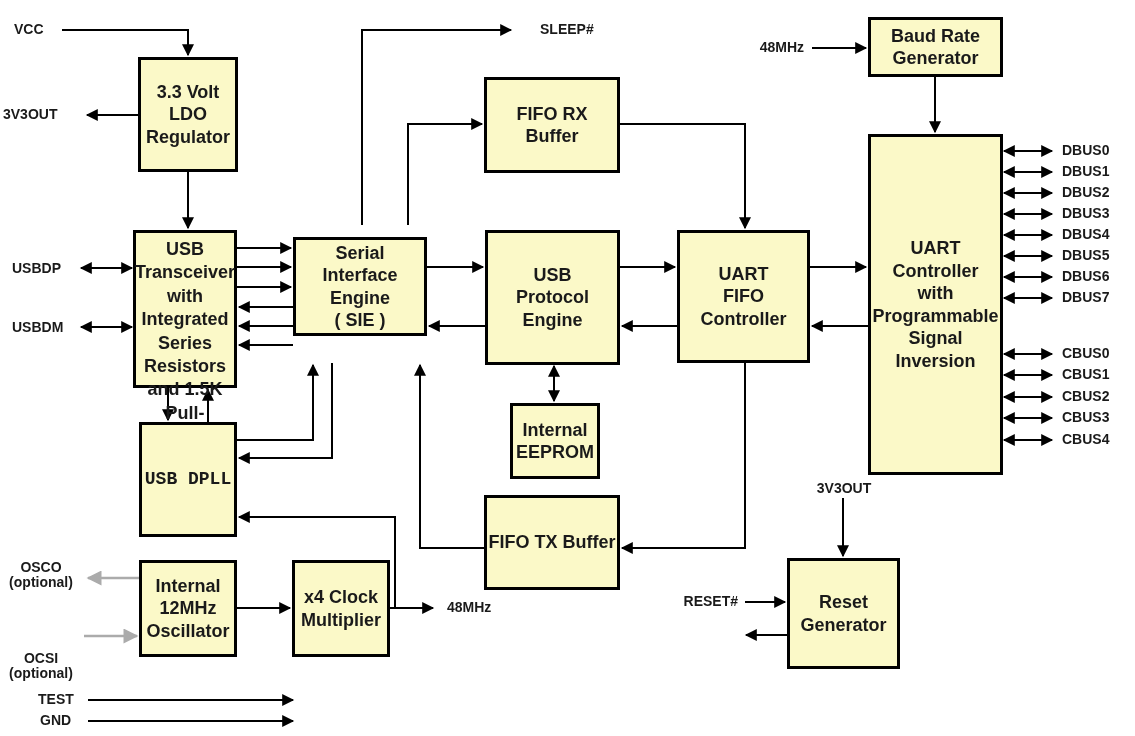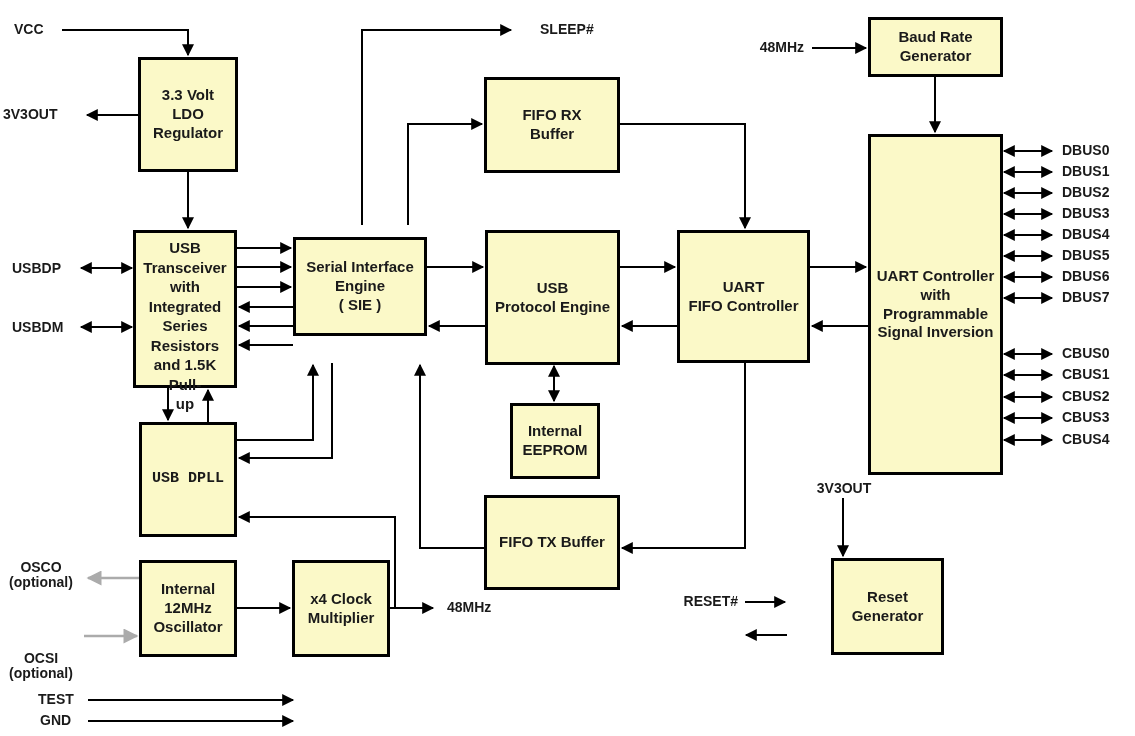--- a/index.html
+++ b/index.html
@@ -15,21 +15,21 @@
     position:absolute;
     box-sizing:border-box;
     background:var(--block-fill,#FBF9C8);
     border:3px solid var(--block-border,#000);
     display:flex;align-items:center;justify-content:center;
     text-align:center;
     z-index:2;
   }
   .block.align-top{align-items:flex-start;padding-top:5px;}
   .block .lbl{
-    font-weight:bold;font-size:15px;line-height:1.25;
+    font-weight:bold;font-size:18px;line-height:1.25;
     color:#1a1a1a;white-space:pre-line;
   }
   .pin{
     position:absolute;
     font-weight:bold;font-size:14px;line-height:1.1;
     color:#1a1a1a;white-space:pre-line;
     z-index:3;
   }
   .pin.center{text-align:center;}
   .pin.right{text-align:right;}
@@ -174,21 +174,21 @@
     <span class="lbl">Internal
 12MHz
 Oscillator</span>
     </div>
 
   <div class="block" style="left:292px;top:560px;width:98px;height:97px;">
     <span class="lbl">x4 Clock
 Multiplier</span>
     </div>
 
-  <div class="block" style="left:787px;top:558px;width:113px;height:97px;margin-left:44px;">
+  <div class="block" style="left:787px;top:558px;width:113px;height:111px;">
     <span class="lbl">Reset
 Generator</span>
     </div>
 
   <div class="pin" style="left:14px;top:22px;">VCC</div>
   <div class="pin" style="left:3px;top:107px;">3V3OUT</div>
   <div class="pin" style="left:12px;top:261px;">USBDP</div>
   <div class="pin" style="left:12px;top:320px;">USBDM</div>
   <div class="pin" style="left:540px;top:22px;">SLEEP#</div>
   <div class="pin right" style="left:742px;top:40px;width:62px;">48MHz</div>

